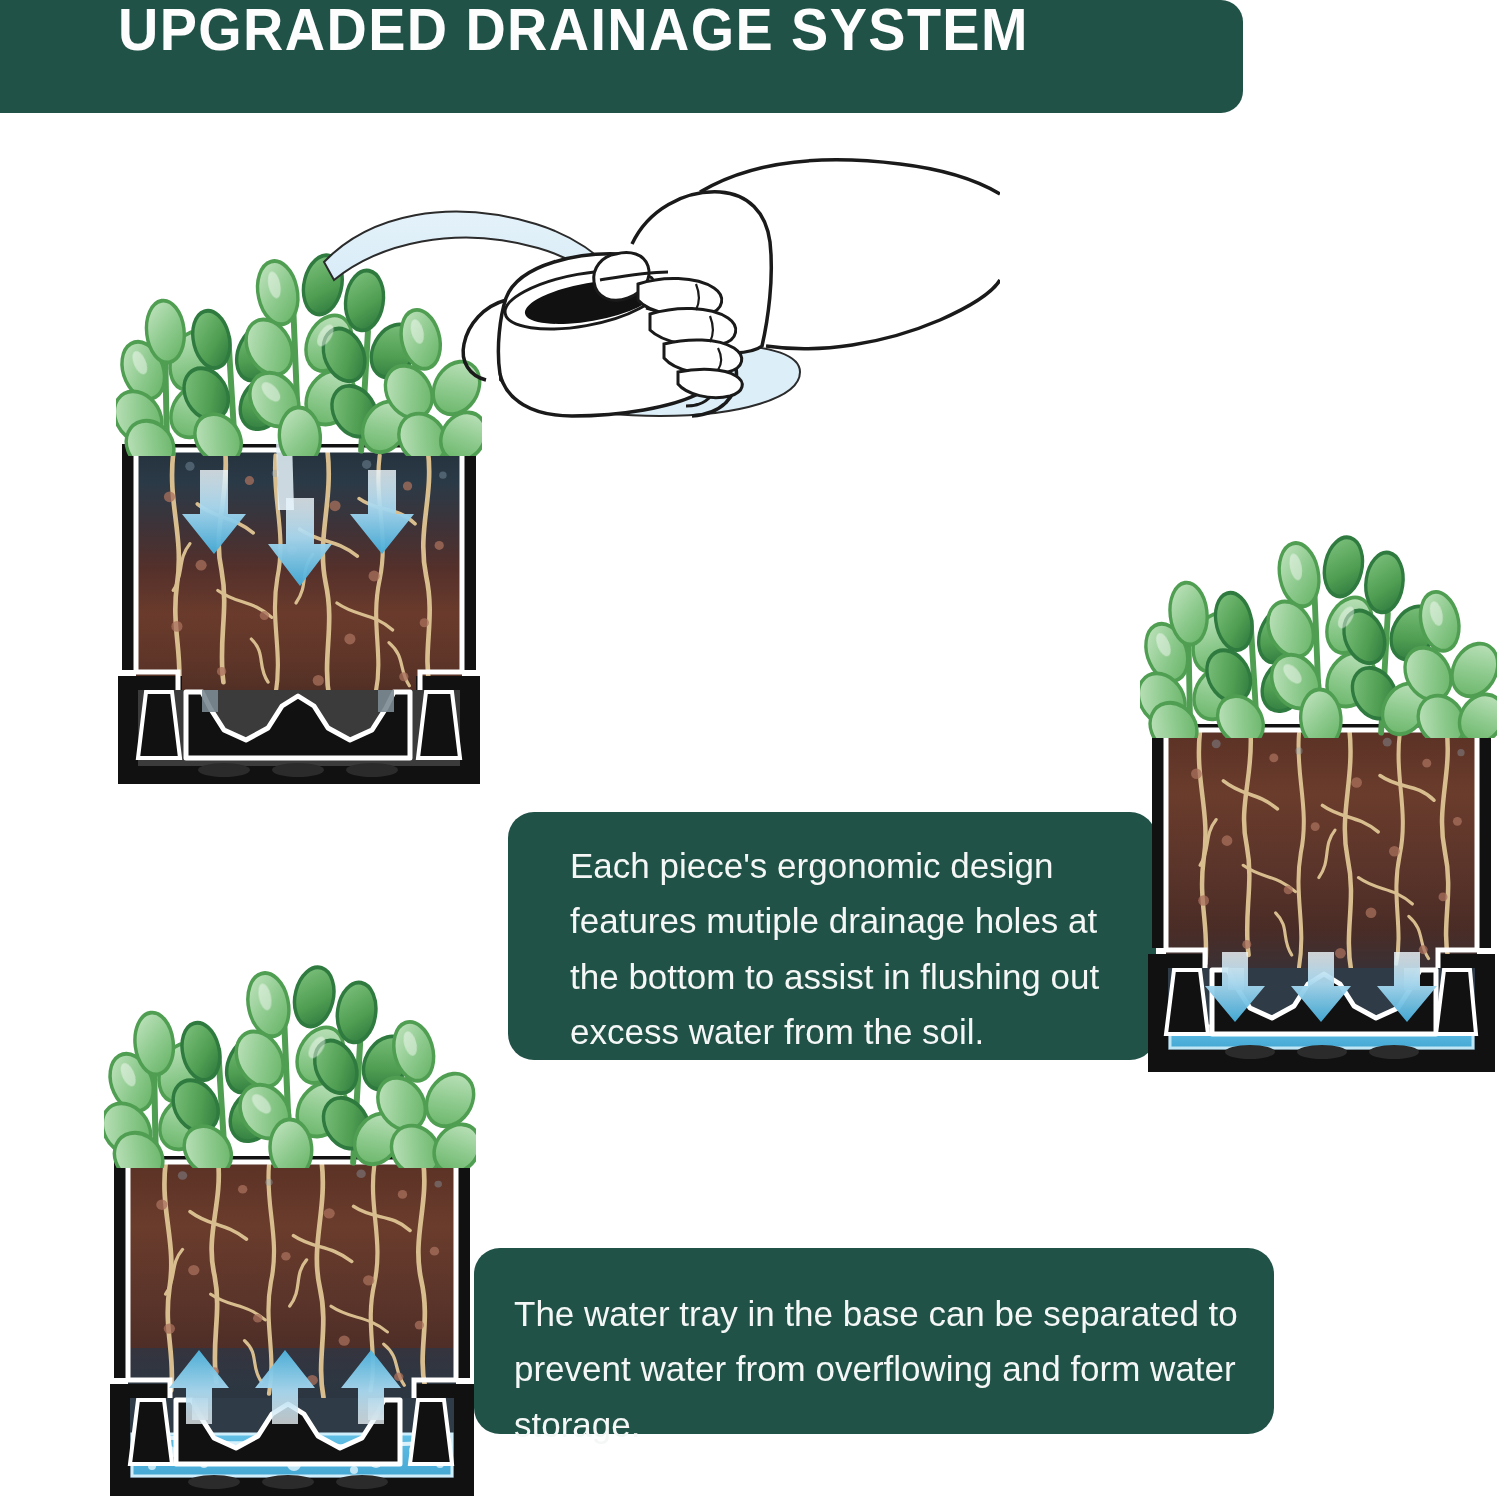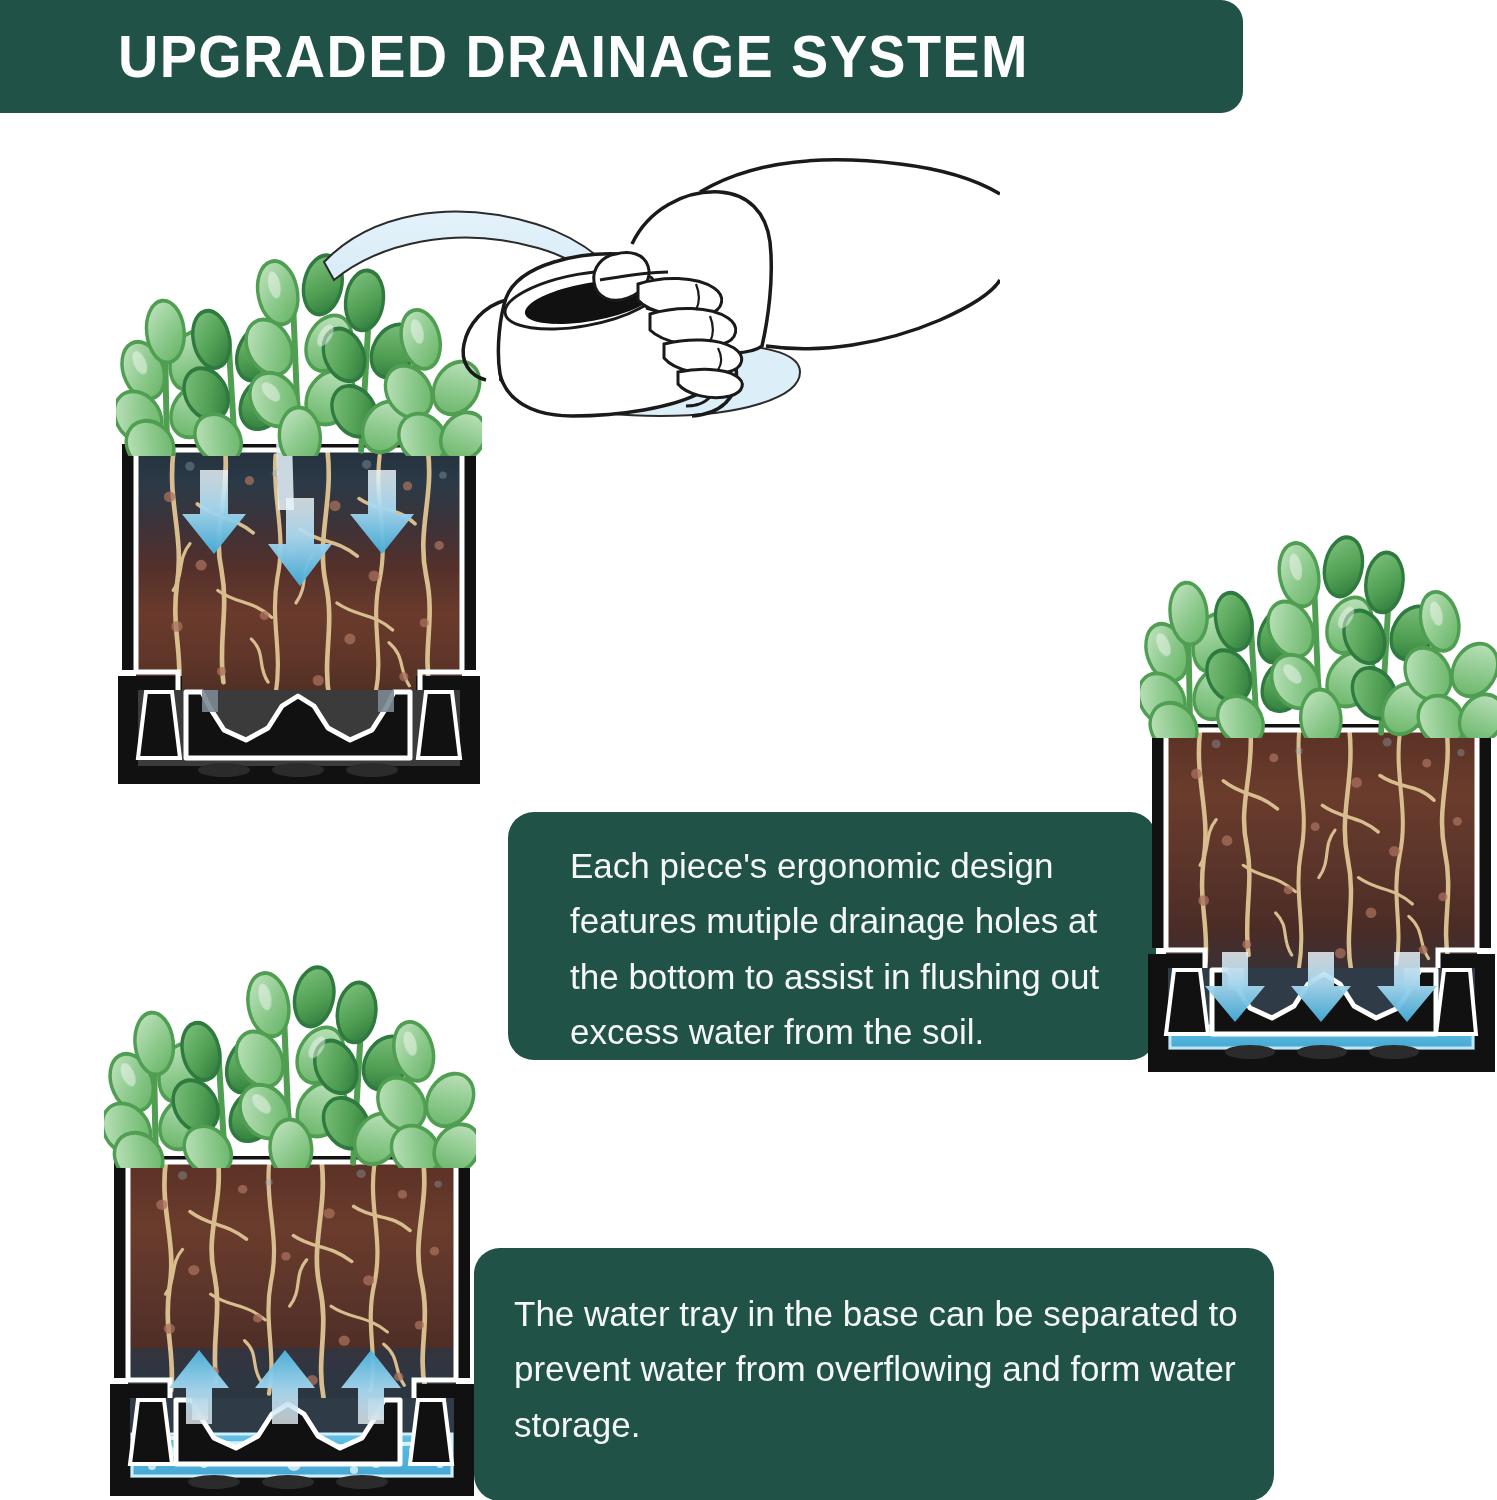--- a/index.html
+++ b/index.html
@@ -8,21 +8,21 @@
     font-family:"Liberation Sans", sans-serif;
     position:relative;
   }
   #stage{position:absolute;inset:0;width:1497px;height:1500px;}
 
   
   .title-banner{
     position:absolute;left:0;top:0;width:1243px;height:113px;
     background:#215248;
     border-radius:0 22px 22px 0;
-    display:flex;align-items:center;
+    display:flex;
     box-sizing:border-box;padding-left:118px;
     z-index:8;
   }
   .title-banner .title-text{
     color:#fdfdfd;
     font-size:60px;
     font-weight:bold;
     letter-spacing:1.5px;
     line-height:1;
     transform:scaleX(0.93);
@@ -42,21 +42,21 @@
     color:#f4f7f5;
     font-size:35px;
     line-height:1.58;
     display:block;
   }
   #callout-top{
     left:508px;top:812px;width:648px;height:248px;
     padding:26px 28px 16px 62px;
   }
   #callout-bottom{
-    left:474px;top:1248px;width:800px;height:253px;
+    left:474px;top:1248px;width:800px;height:186px;
     padding:38px 30px 0 40px;
   }
 
   
   .planter{position:absolute;z-index:7;}
 
   
   #planter-top   {left:116px; top:440px; width:366px; height:348px;}
   #planter-right {left:1146px;top:720px; width:351px; height:358px;}
   #planter-bottom{left:108px; top:1152px;width:368px; height:348px;}

